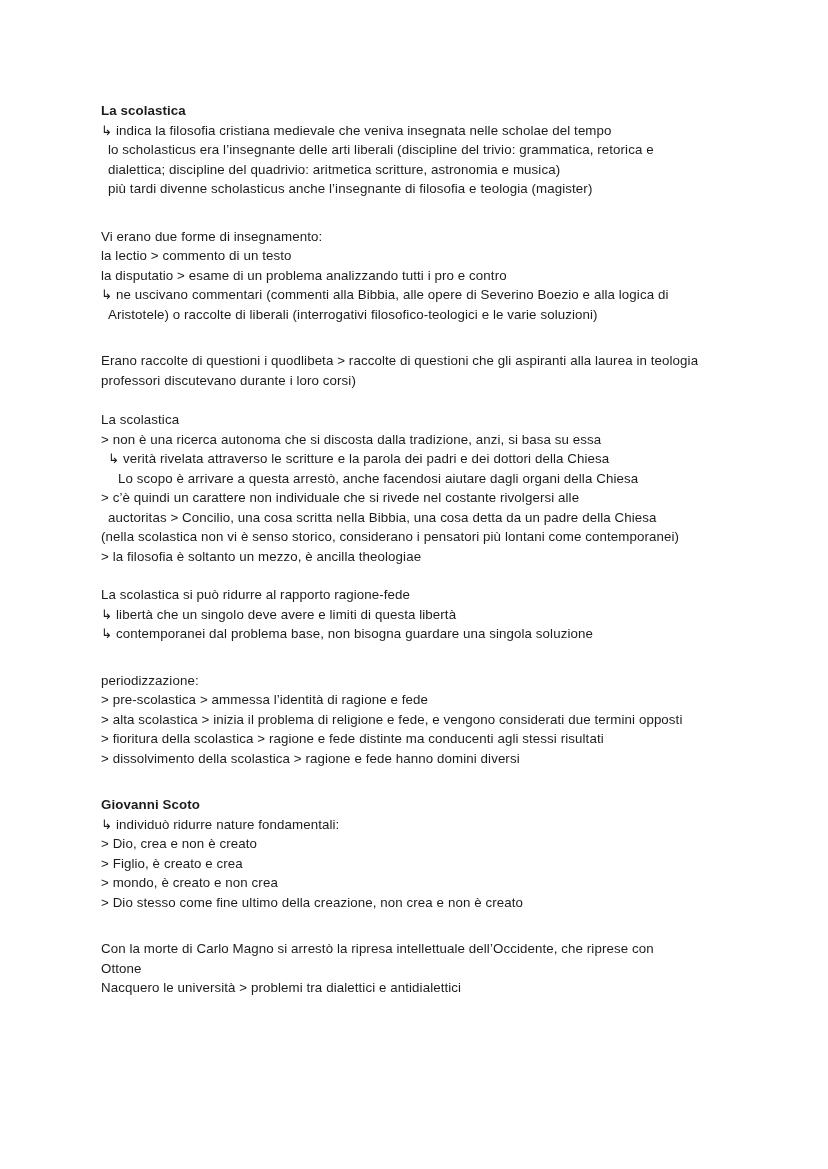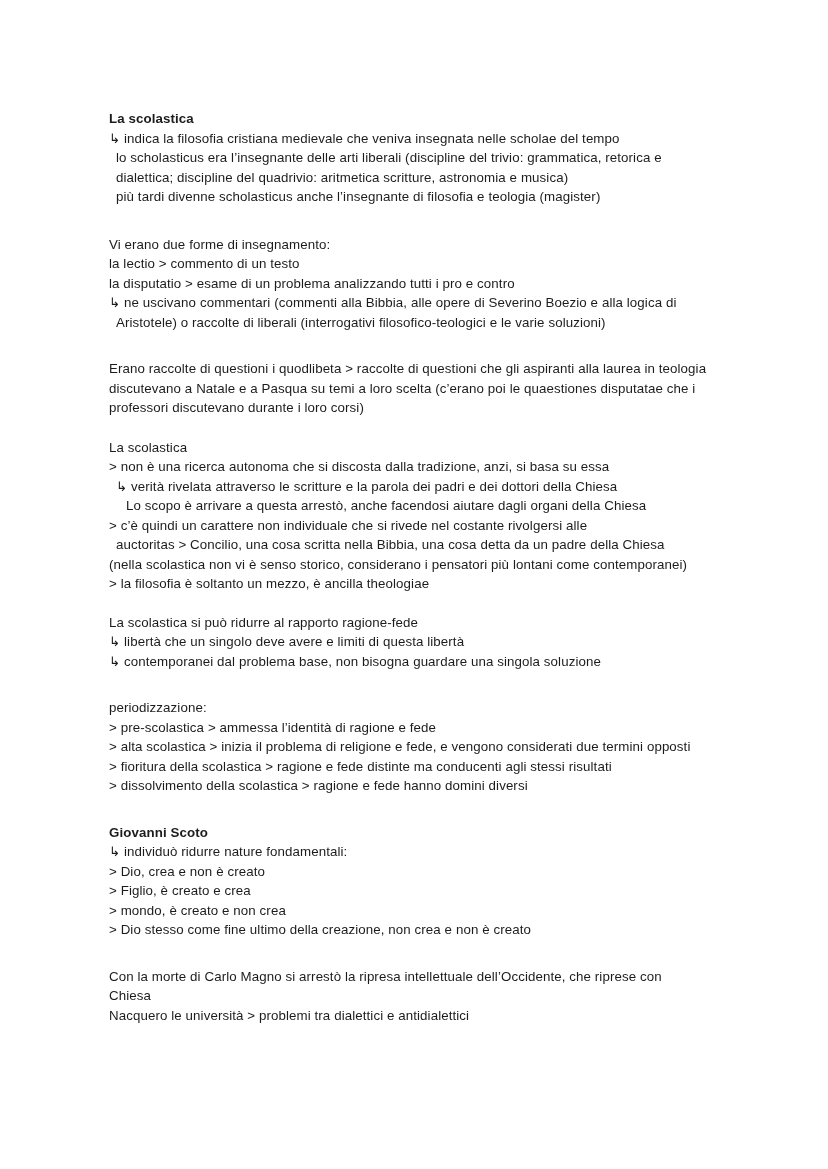--- a/index.html
+++ b/index.html
@@ -16,21 +16,21 @@
     font-family: "Liberation Sans", "DejaVu Sans", sans-serif;
     font-size: 13.3px;
     color: #1c1c1c;
   }
   .content {
     position: absolute;
     left: 97px;
     top: 97px;
     width: 710px;
   }
-  .block { margin: 12px; padding: 0; }
+  .block { margin: 4px; padding: 0; }
   .ln {
     line-height: 19.5px;
     white-space: pre;
     letter-spacing: 0.1px;
   }
   .b  { font-weight: bold; }
   .i1 { padding-left: 7px; }
   .i2 { padding-left: 17px; }
   .mb28 { margin-bottom: 28px; }
   .mb27 { margin-bottom: 27px; }
@@ -54,21 +54,20 @@
     <div class="block mb27">
       <div class="ln">Vi erano due forme di insegnamento:</div>
       <div class="ln">la lectio &gt; commento di un testo</div>
       <div class="ln">la disputatio &gt; esame di un problema analizzando tutti i pro e contro</div>
       <div class="ln">↳ ne uscivano commentari (commenti alla Bibbia, alle opere di Severino Boezio e alla logica di</div>
       <div class="ln i1">Aristotele) o raccolte di liberali (interrogativi filosofico-teologici e le varie soluzioni)</div>
     </div>
 
     <div class="block mb20">
       <div class="ln">Erano raccolte di questioni i quodlibeta &gt; raccolte di questioni che gli aspiranti alla laurea in teologia</div>
-      <div class="ln">discutevano a Natale e a Pasqua su temi a loro scelta (c’erano poi le quaestiones disputatae che i</div>
       <div class="ln">professori discutevano durante i loro corsi)</div>
     </div>
 
 
     <div class="block mb19">
       <div class="ln">La scolastica</div>
       <div class="ln">&gt; non è una ricerca autonoma che si discosta dalla tradizione, anzi, si basa su essa</div>
       <div class="ln i1">↳ verità rivelata attraverso le scritture e la parola dei padri e dei dottori della Chiesa</div>
       <div class="ln i2">Lo scopo è arrivare a questa arrestò, anche facendosi aiutare dagli organi della Chiesa</div>
       <div class="ln">&gt; c’è quindi un carattere non individuale che si rivede nel costante rivolgersi alle</div>
@@ -95,18 +94,18 @@
       <div class="ln b">Giovanni Scoto</div>
       <div class="ln">↳ individuò ridurre nature fondamentali:</div>
       <div class="ln">&gt; Dio, crea e non è creato</div>
       <div class="ln">&gt; Figlio, è creato e crea</div>
       <div class="ln">&gt; mondo, è creato e non crea</div>
       <div class="ln">&gt; Dio stesso come fine ultimo della creazione, non crea e non è creato</div>
     </div>
 
     <div class="block">
       <div class="ln">Con la morte di Carlo Magno si arrestò la ripresa intellettuale dell’Occidente, che riprese con</div>
-      <div class="ln">Chiesa</div>
+      <div class="ln">Ottone</div>
       <div class="ln">Nacquero le università &gt; problemi tra dialettici e antidialettici</div>
     </div>
 
   </div>
 </div>
 
 </body></html>

